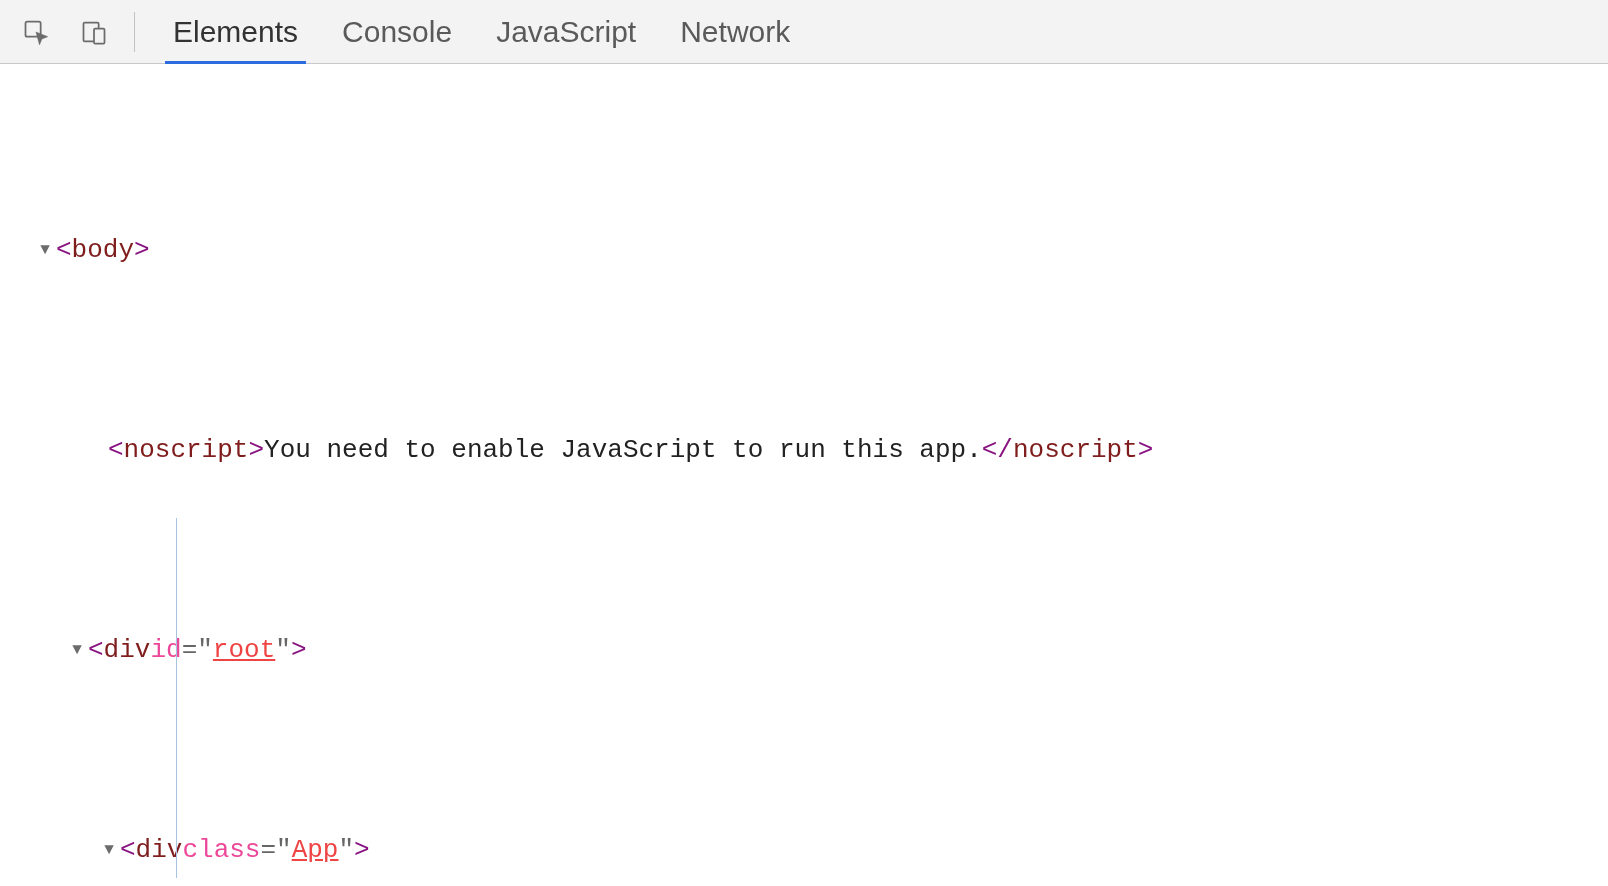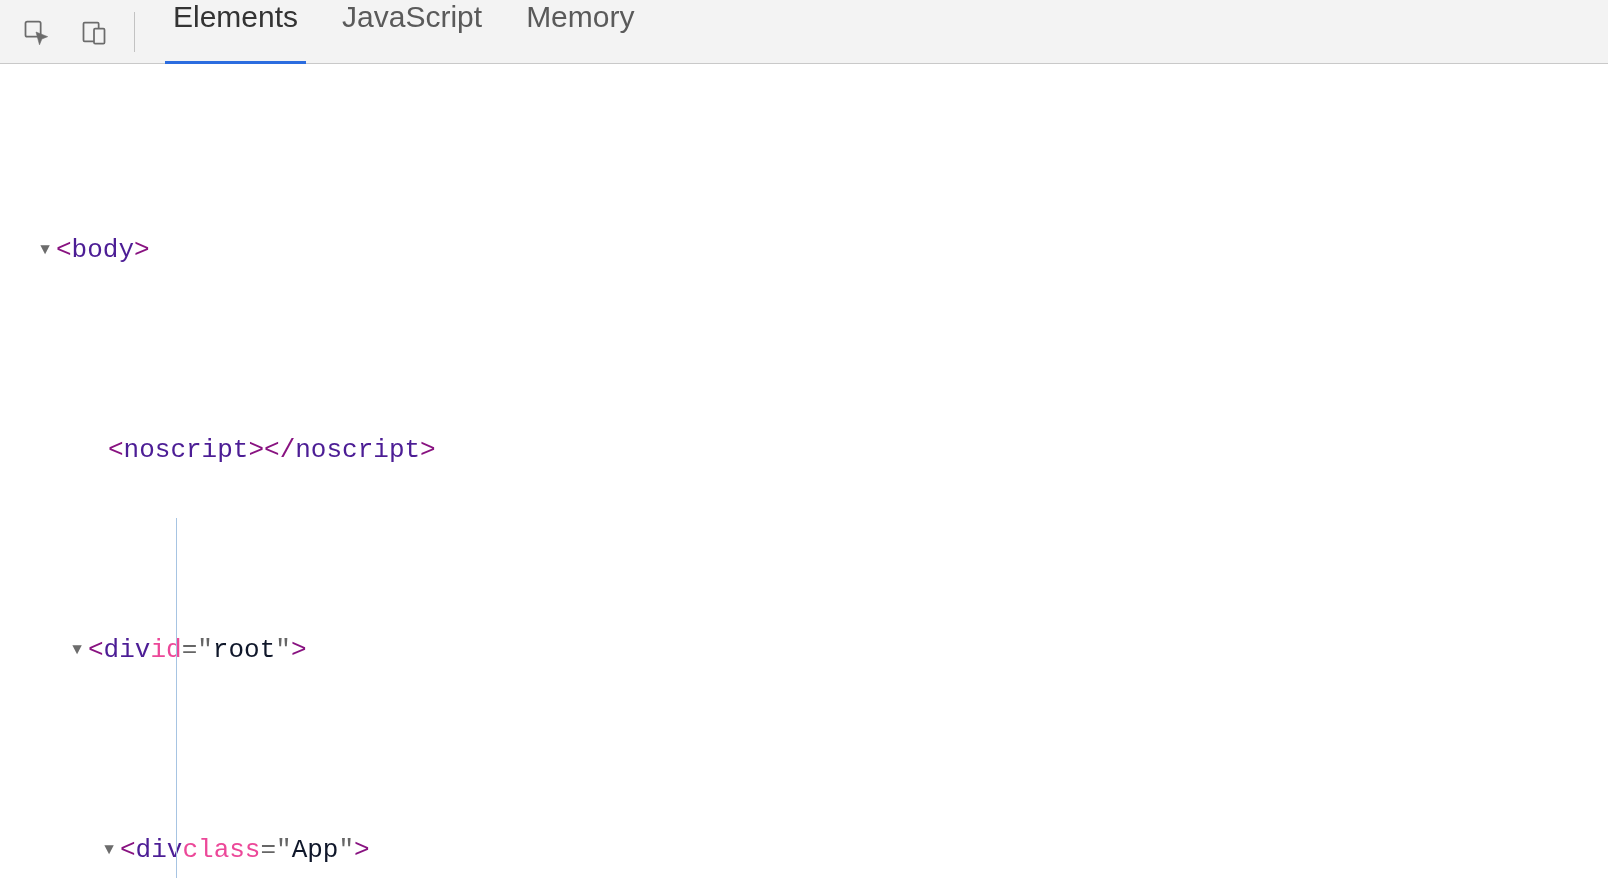--- a/index.html
+++ b/index.html
@@ -40,21 +40,21 @@
   }
   .tabs {
     display: flex;
     align-items: stretch;
     gap: 44px;
     height: 100%;
     padding-left: 20px;
   }
   .tab {
     display: flex;
-    align-items: flex-start;
+    align-items: center;
     font-size: 30px;
     color: #5a5a5a;
     height: 100%;
     position: relative;
     cursor: default;
   }
   .tab.active {
     color: #333;
   }
   .tab.active::after {
@@ -84,25 +84,25 @@
   .indent { display:inline-block; }
   .toggle {
     display: inline-block;
     width: 18px;
     margin-right: 2px;
     color: #6c6c6c;
     font-size: 16px;
     text-align: center;
   }
   .toggle.blank { visibility: hidden; }
-  .tag     { color: #4c1d95; }     
+  .tag     { color: #7f1d1d; }     
   .attr    { color: #ec4899; }     
   .punct   { color: #881280; }     
   .eq      { color: #666; }
-  .val     { color: #0f172a; }     
+  .val     { color: #ef4444; text-decoration: underline; }     
   .quote   { color: #666; }
   .txt     { color: #222; }
 
   
   .guide {
     position: absolute;
     width: 1px;
     background: #a7c4e2;
   }
 </style>
@@ -122,42 +122,45 @@
       <rect x="12" y="9" width="9" height="13" rx="1" fill="#f3f3f3"></rect>
     </svg>
   </div>
   <div class="tool-divider"></div>
 
   <div class="tabs">
     <div class="tab active">
         <span>Elements</span>
       </div>
     <div class="tab">
+        <span>Console</span>
+      </div>
+    <div class="tab">
         <span>JavaScript</span>
       </div>
     <div class="tab">
-        <span>Memory</span>
+        <span>Network</span>
       </div>
   </div>
 </div>
 
 <div class="dom-tree">
 
   
   <div class="row">
     <span class="indent" style="width:36px"></span>
     <span class="toggle">▼</span>
     <span class="punct">&lt;</span><span class="tag">body</span><span class="punct">&gt;</span>
   </div>
 
   
   <div class="row">
     <span class="indent" style="width:88px"></span>
     <span class="toggle blank">▶</span>
-    <span class="punct">&lt;</span><span class="tag">noscript</span><span class="punct">&gt;</span><span class="punct">&lt;/</span><span class="tag">noscript</span><span class="punct">&gt;</span>
+    <span class="punct">&lt;</span><span class="tag">noscript</span><span class="punct">&gt;</span><span class="txt">You need to enable JavaScript to run this app.</span><span class="punct">&lt;/</span><span class="tag">noscript</span><span class="punct">&gt;</span>
   </div>
 
   
   <div class="row">
     <span class="indent" style="width:68px"></span>
     <span class="toggle">▼</span>
     <span class="punct">&lt;</span><span class="tag">div</span> <span class="attr">id</span><span class="eq">=</span><span class="quote">"</span><span class="val">root</span><span class="quote">"</span><span class="punct">&gt;</span>
   </div>
 
   

